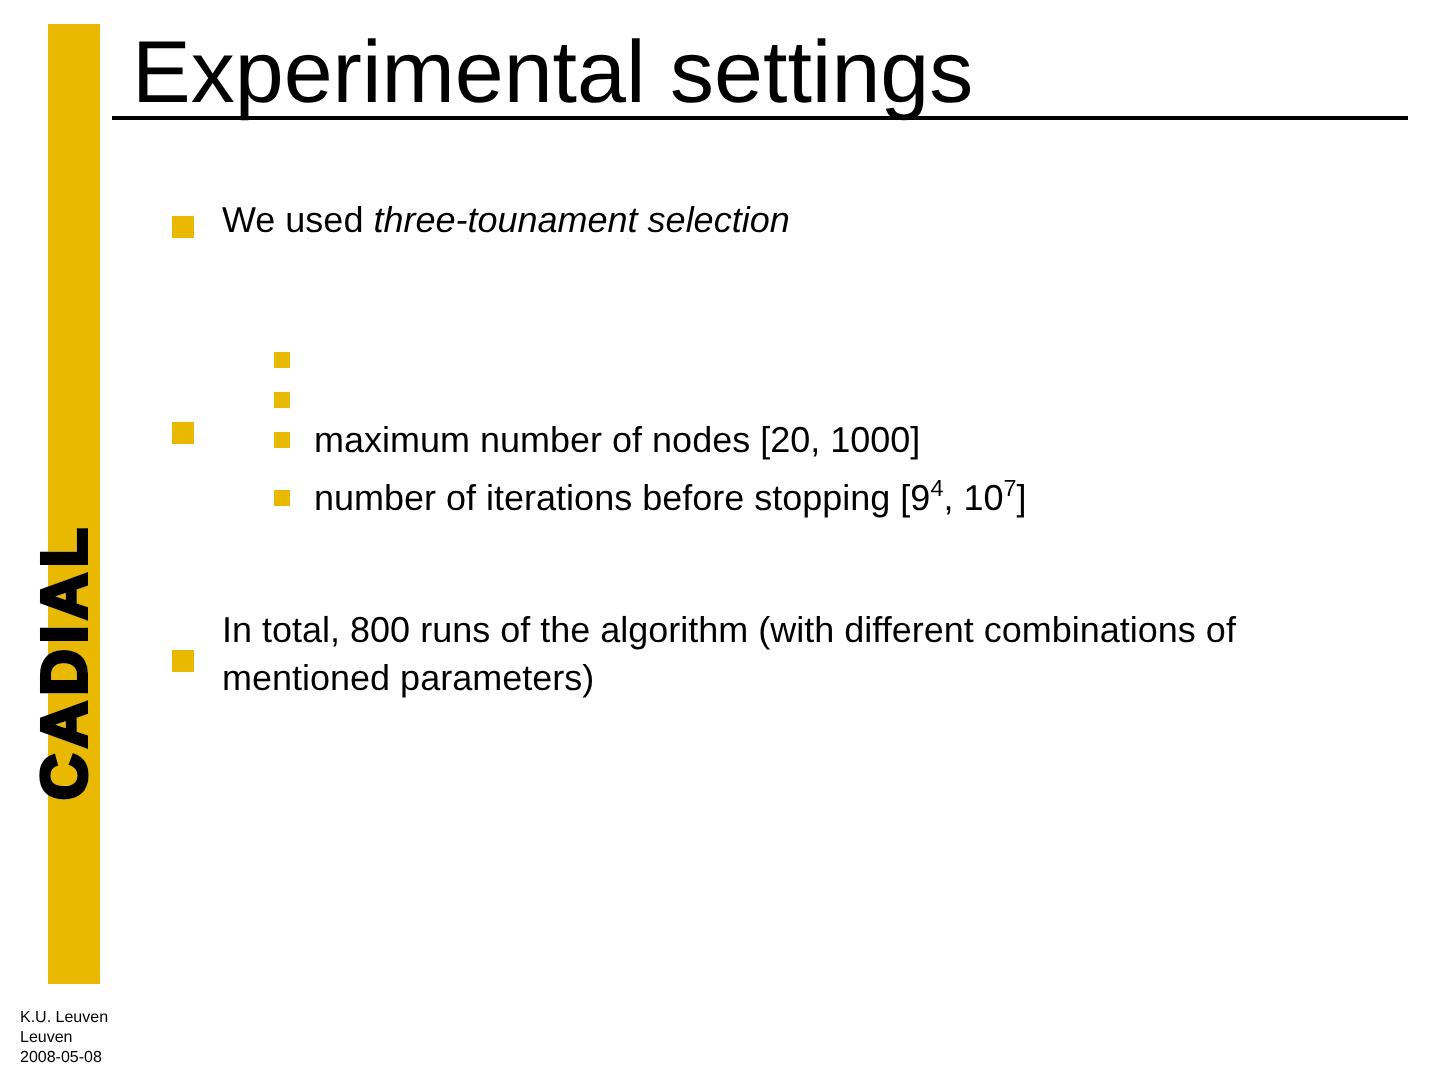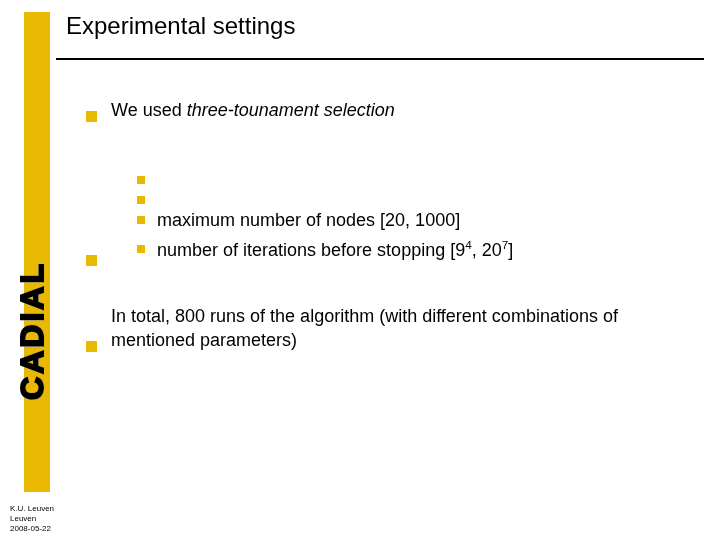--- a/index.html
+++ b/index.html
@@ -37,21 +37,21 @@
     letter-spacing: 3px;
     color: #000;
     white-space: nowrap;
     -webkit-text-stroke: 2px #000;
     text-shadow: -1px 0 #fff, 1px 0 #fff, 0 -1px #fff, 0 1px #fff;
   }
   .title {
     position: absolute;
     left: 66px;
     top: 12px;
-    font-size: 24px;
+    font-size: 44px;
     font-weight: 400;
     color: #000;
     font-family: Verdana, sans-serif;
     text-align: center;
   }
   .title-underline {
     position: absolute;
     left: 56px;
     top: 58px;
     width: 648px;
@@ -62,21 +62,21 @@
     position: absolute;
     left: 86px;
     top: 98px;
     width: 600px;
     font-size: 18px;
     color: #000;
     line-height: 1.35;
   }
   .bullet-row {
     display: flex;
-    align-items: flex-end;
+    align-items: center;
     margin-bottom: 38px;
   }
   .bullet-row.last { margin-bottom: 0; }
   .sq {
     width: 11px;
     height: 11px;
     background: #e9b800;
     flex: 0 0 11px;
     margin-top: 7px;
     margin-right: 14px;
@@ -140,30 +140,30 @@
         </div>
         <div class="sub-row">
           <div class="sq-small"></div>
         </div>
         <div class="sub-row">
           <div class="sq-small"></div>
           <div>maximum number of nodes [20, 1000]</div>
         </div>
         <div class="sub-row">
           <div class="sq-small"></div>
-          <div><span>number of iterations before stopping [9</span><sup>4</sup><span>, 20</span><sup>7</sup><span>]</span></div>
+          <div><span>number of iterations before stopping [9</span><sup>4</sup><span>, 10</span><sup>7</sup><span>]</span></div>
         </div>
       </div>
     </div>
   </div>
 
   <div class="bullet-row last">
     <div class="sq"></div>
     <div>In total, 800 runs of the algorithm (with different combinations of mentioned parameters)</div>
   </div>
 
 </div>
 
 <div class="footer">
   <div>K.U. Leuven</div>
   <div>Leuven</div>
-  <div>2008-05-22</div>
+  <div>2008-05-08</div>
 </div>
 
 </body></html>

